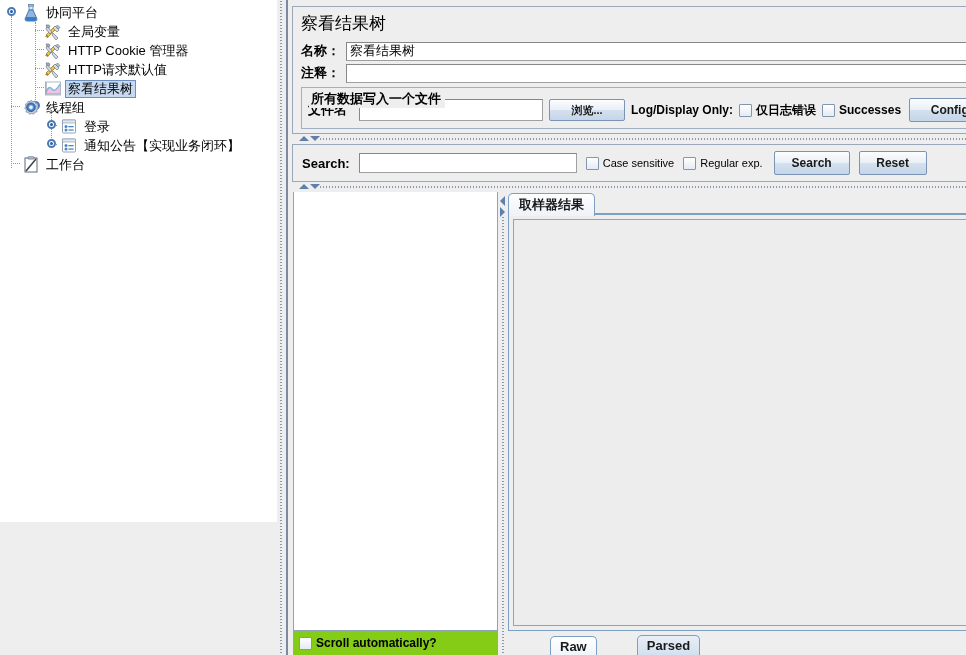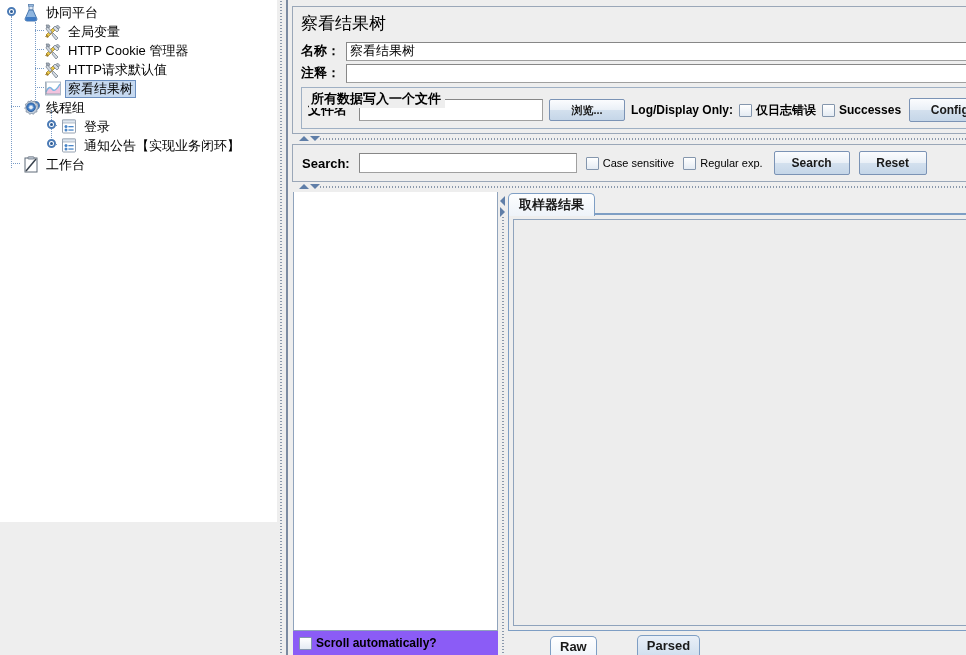--- a/index.html
+++ b/index.html
@@ -357,21 +357,21 @@
     border: 1px solid #8fa3bc;
     border-top: none;
     background: #ffffff;
     min-height: 0;
   }
   .scroll-row {
     flex: 0 0 24px;
     display: flex;
     align-items: center;
     padding-left: 6px;
-    background: #8b5cf6;
+    background: #84cc16;
   }
 
   
   #res-vsplit {
     flex: 0 0 10px;
     position: relative;
     background: #eeeeee;
     cursor: col-resize;
   }
   #res-vsplit .dots {

